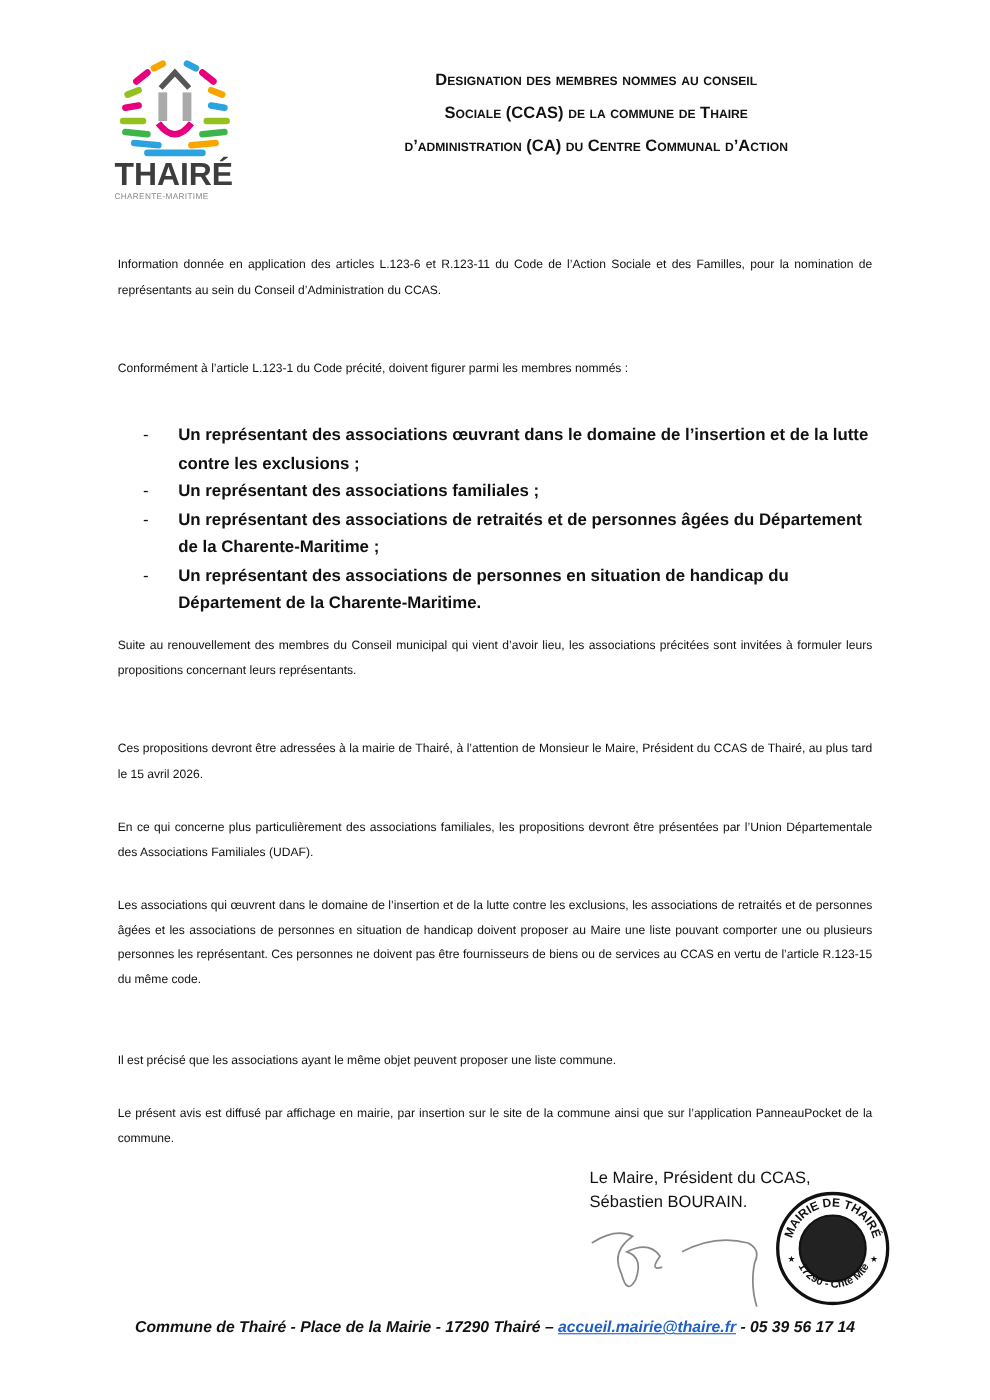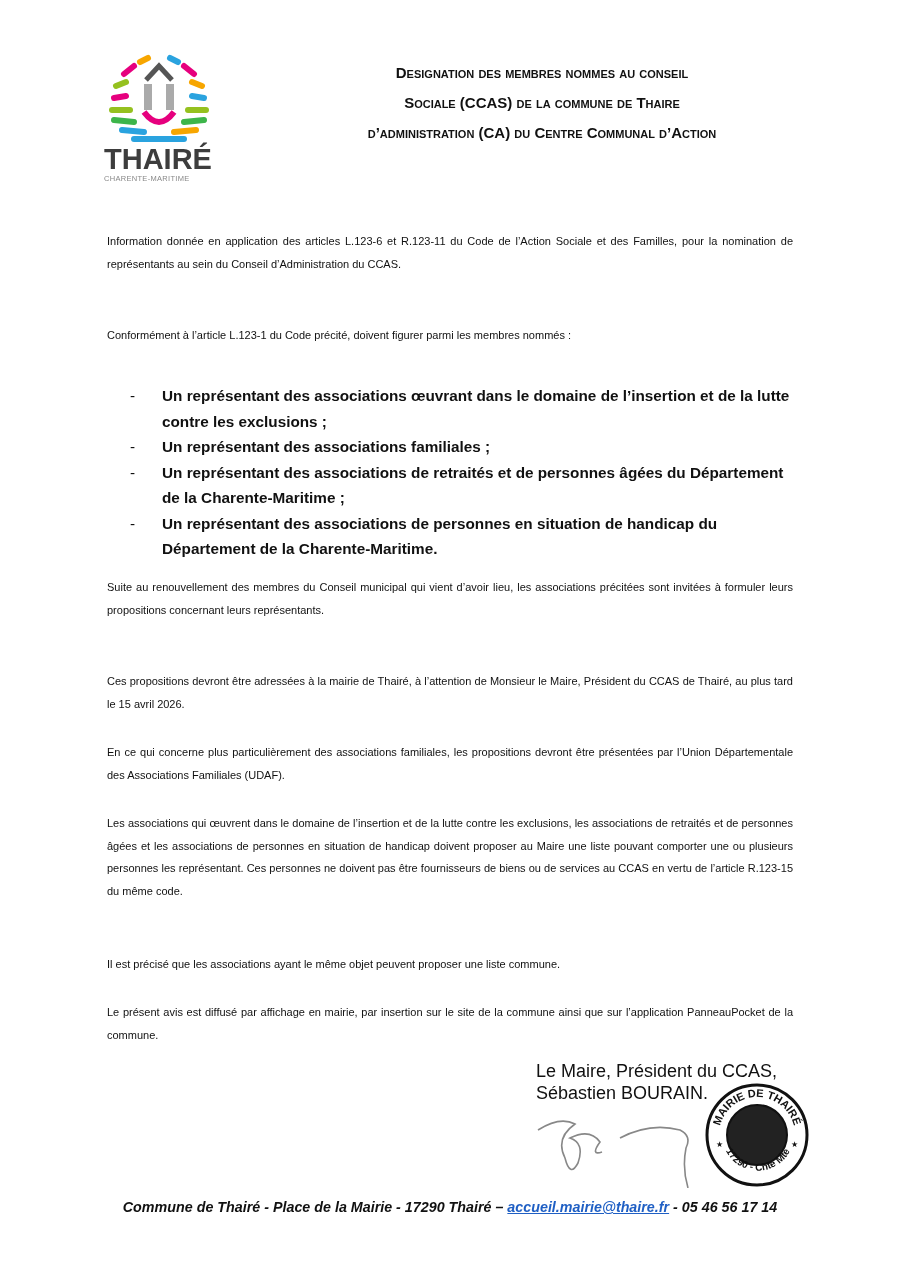--- a/index.html
+++ b/index.html
@@ -19,21 +19,21 @@
   .list { position: absolute; left: 130px; top: 383px; width: 660px; margin: 0; padding: 0; list-style: none;
           font-weight: bold; font-size: 15.3px; line-height: 25.5px; }
   .list li { position: relative; padding-left: 32px; }
   .list li .dash { position: absolute; left: 0; top: 0; font-weight: normal; }
   .p3 { top: 576px; }
   .p4 { top: 670px; }
   .p5 { top: 741px; }
   .p6 { top: 812px; }
   .p7 { top: 953px; }
   .p8 { top: 1001px; }
-  .signature-block { position: absolute; left: 536px; top: 1060px; font-size: 18px; line-height: 22px; }
+  .signature-block { position: absolute; left: 536px; top: 1060px; font-size: 15px; line-height: 22px; }
   .signature { position: absolute; left: 530px; top: 1108px; width: 180px; height: 80px; }
   .stamp { position: absolute; left: 705px; top: 1083px; width: 104px; height: 104px; }
   .footer { position: absolute; left: 0; top: 1199px; width: 900px; text-align: center;
             font-style: italic; font-weight: bold; font-size: 14.3px; color: #111; }
   .footer a { color: #1f5fc4; text-decoration: underline; }
 </style>
 </head>
 <body>
 
 <div class="logo">
@@ -109,14 +109,14 @@
     </text>
     <text font-family="Liberation Sans, sans-serif" font-weight="bold" font-size="10" fill="#111">
       <textPath href="#arcBot" startOffset="50%" text-anchor="middle">17290 - Chte Mte</textPath>
     </text>
     <text x="11" y="64" font-size="8" fill="#111">★</text>
     <text x="86" y="64" font-size="8" fill="#111">★</text>
   </svg>
 </div>
 
 <div class="footer">
-  <span>Commune de Thairé - Place de la Mairie - 17290 Thairé – </span><a>accueil.mairie@thaire.fr</a><span> - 05 46 56 17 14</span>
+  <span>Commune de Thairé - Place de la Mairie - 17290 Thairé – </span><a>accueil.mairie@thaire.fr</a><span> - 05 39 56 17 14</span>
 </div>
 
 </body></html>

